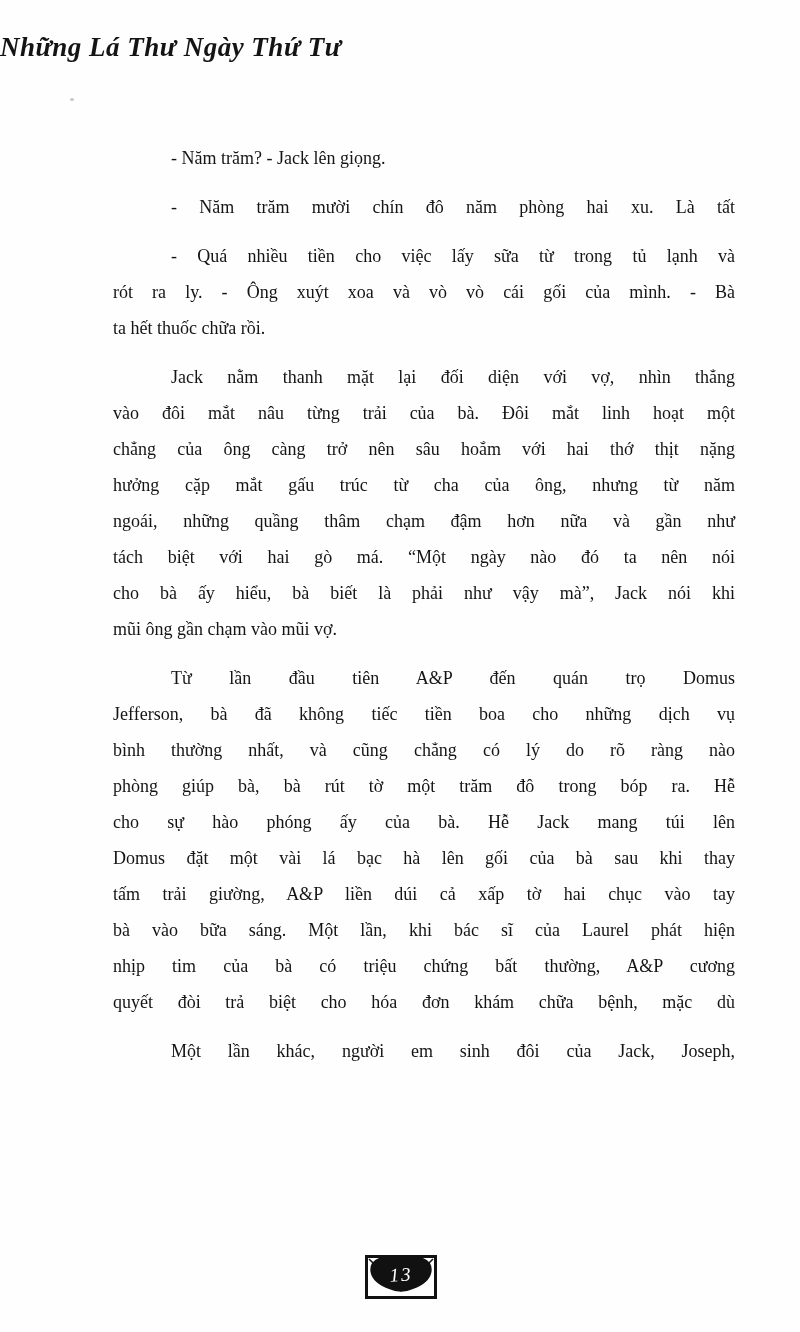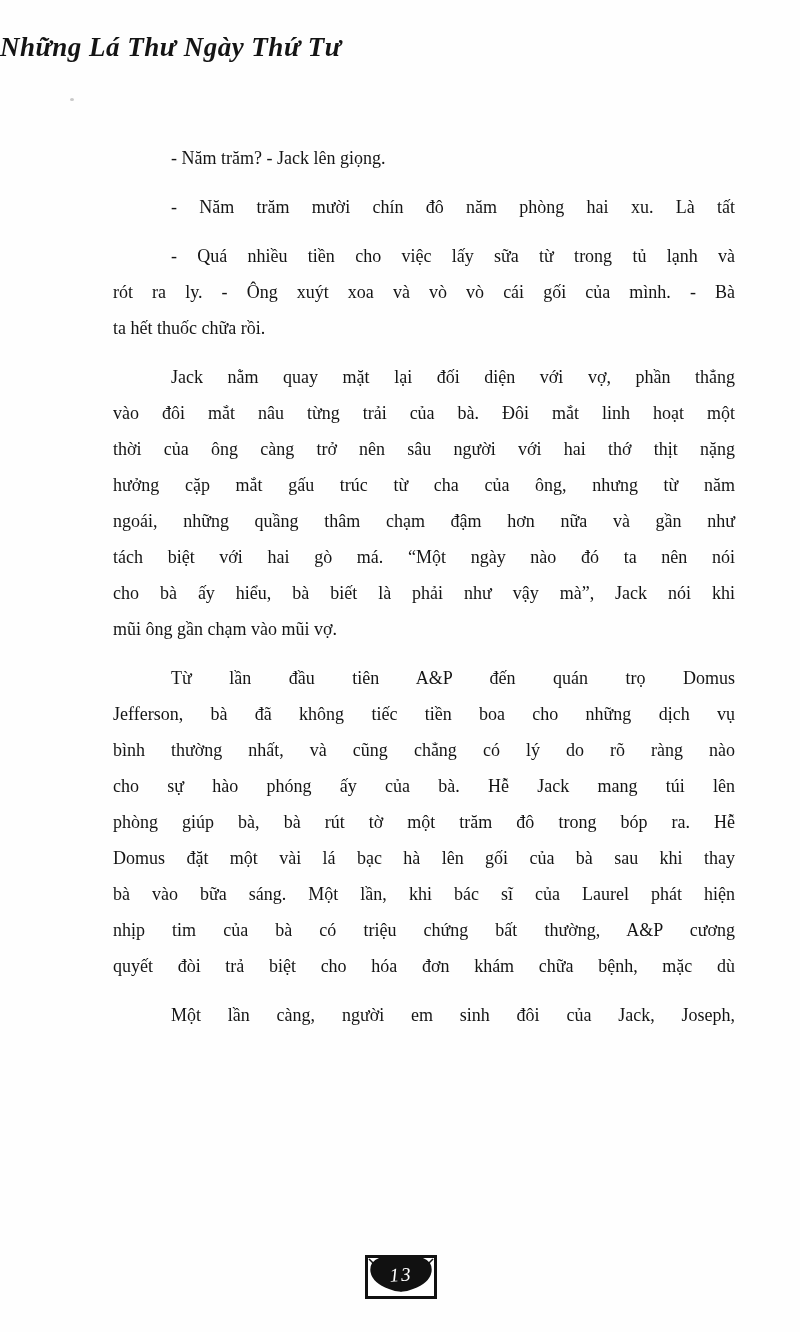--- a/index.html
+++ b/index.html
@@ -74,44 +74,45 @@
   </div>
 
   <div class="para">
     <div class="ln first just">- Quá nhiều tiền cho việc lấy sữa từ trong tủ lạnh và</div>
     <div class="ln just">rót ra ly. -  Ông xuýt xoa và vò vò cái gối của mình. - Bà</div>
     <div class="ln">ta hết thuốc chữa rồi.</div>
   </div>
 
 
   <div class="para">
-    <div class="ln first just">Jack nằm quay mặt lại đối diện với vợ, phần thẳng</div>
+    <div class="ln first just">Jack nằm thanh mặt lại đối diện với vợ, nhìn thẳng</div>
     <div class="ln just">vào đôi mắt nâu từng trải của bà. Đôi mắt linh hoạt một</div>
-    <div class="ln just">thời của ông càng trở nên sâu người với hai thớ thịt nặng</div>
+    <div class="ln just">chẳng của ông càng trở nên sâu hoắm với hai thớ thịt nặng</div>
     <div class="ln just">hưởng cặp mắt gấu trúc từ cha của ông, nhưng từ năm</div>
     <div class="ln just">ngoái, những quầng thâm chạm đậm hơn nữa và gần như</div>
     <div class="ln just">tách biệt với hai gò má. “Một ngày nào đó ta nên nói</div>
     <div class="ln just">cho bà ấy hiểu, bà biết là phải như vậy mà”, Jack nói khi</div>
     <div class="ln">mũi ông gần chạm vào mũi vợ.</div>
   </div>
 
   <div class="para">
     <div class="ln first just">Từ lần đầu tiên A&amp;P đến quán trọ Domus</div>
     <div class="ln just">Jefferson, bà đã không tiếc tiền boa cho những dịch vụ</div>
     <div class="ln just">bình thường nhất, và cũng chẳng có lý do rõ ràng nào</div>
+    <div class="ln just">phòng giúp bà, bà rút tờ một trăm đô trong bóp ra. Hễ</div>
     <div class="ln just">cho sự hào phóng ấy của bà. Hễ Jack mang túi lên</div>
-    <div class="ln just">phòng giúp bà, bà rút tờ một trăm đô trong bóp ra. Hễ</div>
     <div class="ln just">Domus đặt một vài lá bạc hà lên gối của bà sau khi thay</div>
+    <div class="ln just">tấm trải giường, A&amp;P liền dúi cả xấp tờ hai chục vào tay</div>
     <div class="ln just">bà vào bữa sáng. Một lần, khi bác sĩ của Laurel phát hiện</div>
     <div class="ln just">nhịp tim của bà có triệu chứng bất thường, A&amp;P cương</div>
     <div class="ln just">quyết đòi trả biệt cho hóa đơn khám chữa bệnh, mặc dù</div>
   </div>
 
   <div class="para">
-    <div class="ln first just">Một lần càng, người em sinh đôi của Jack, Joseph,</div>
+    <div class="ln first just">Một lần khác, người em sinh đôi của Jack, Joseph,</div>
   </div>
 
 </div>
 
 <div class="page-number-envelope">
   <svg width="72" height="44" viewBox="0 0 72 44" xmlns="http://www.w3.org/2000/svg">
     <rect x="1.5" y="1.5" width="69" height="41" fill="#ffffff" stroke="#111111" stroke-width="3"></rect>
     <line x1="4" y1="4" x2="36" y2="36" stroke="#111111" stroke-width="1.6"></line>
     <line x1="68" y1="4" x2="36" y2="36" stroke="#111111" stroke-width="1.6"></line>
     <path d="M 14,3 L 58,3 Q 68,7 66.5,17 Q 64.5,28 48,34 Q 36,39.5 24,34 Q 7.5,28 5.5,17 Q 4,7 14,3 Z" fill="#111111"></path>

